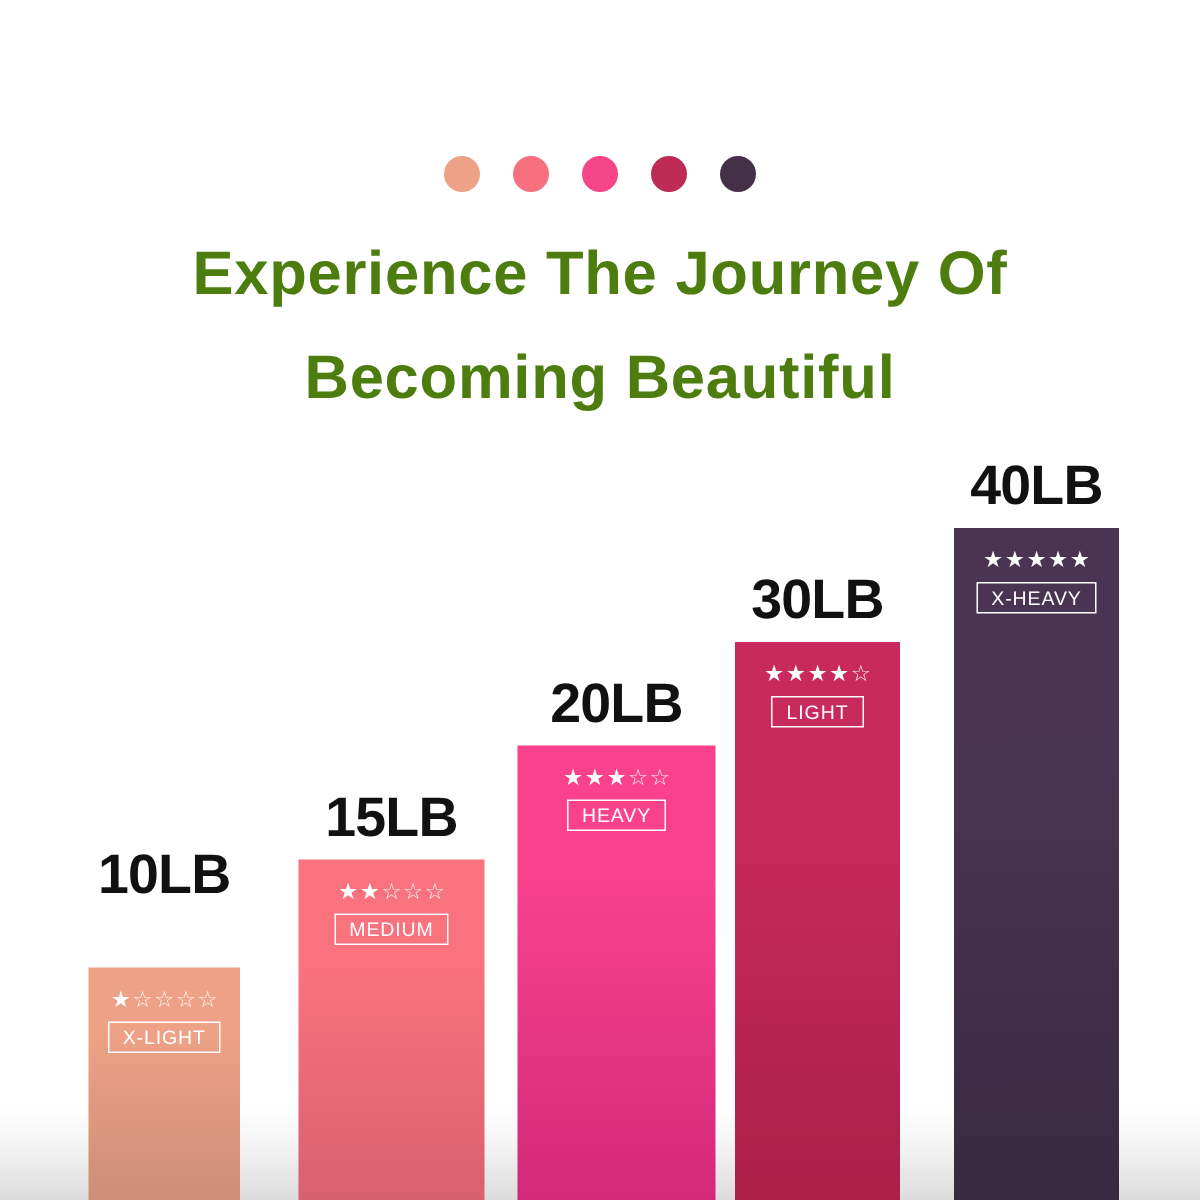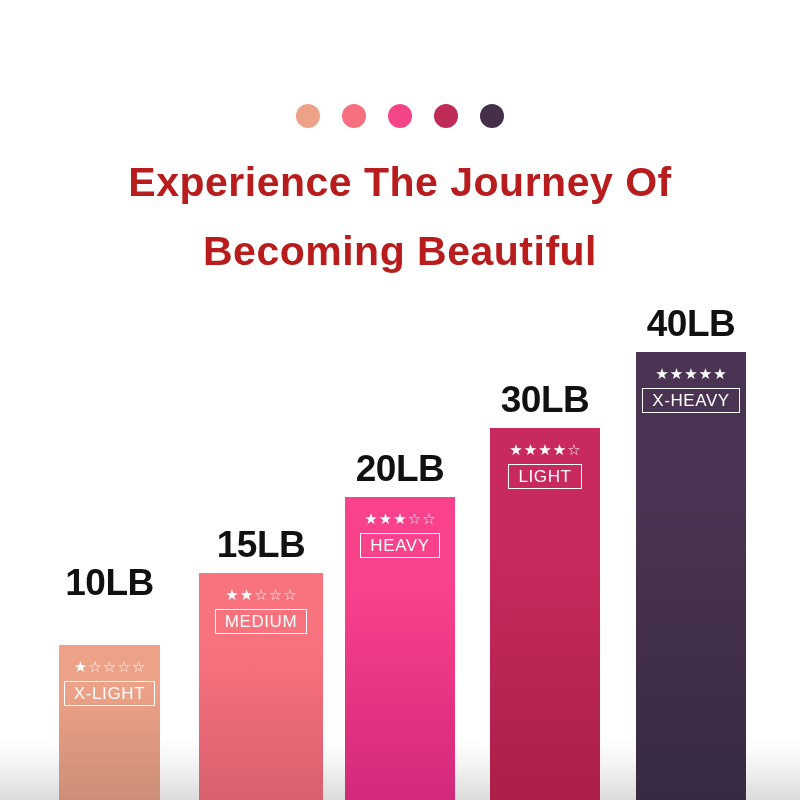--- a/index.html
+++ b/index.html
@@ -57,21 +57,21 @@
     width: 800px;
     text-align: center;
     z-index: 3;
   }
   .headline .line {
     display: block;
     font-family: "Liberation Sans", sans-serif;
     font-weight: bold;
     font-size: 41px;
     letter-spacing: 0.5px;
-    color: #b91c1c;
+    color: #4d7c0f;
     line-height: 69px;
     white-space: nowrap;
   }
 
   
   .chart {
     position: absolute;
     left: 0;
     top: 0;
     width: 800px;
@@ -131,21 +131,21 @@
     color: #ffffff;
     line-height: 1;
     display: inline-block;
   }
   .star.empty { opacity: 0.92; }
 
   .tag {
     border: 1.6px solid #ffffff;
     color: #ffffff;
     font-family: "Liberation Sans", sans-serif;
-    font-size: 17px;
+    font-size: 13px;
     letter-spacing: 0.6px;
     padding: 3px 9px 3px 9px;
     line-height: 1;
     white-space: nowrap;
     text-align: center;
     box-sizing: border-box;
   }
 </style>
 </head>
 <body>
@@ -191,21 +191,21 @@
               <span class="star">★</span>
               <span class="star">★</span>
               <span class="star empty">☆</span>
               <span class="star empty">☆</span>
               <span class="star empty">☆</span>
             </div>
             <div class="tag">MEDIUM</div>
           </div>
         </div>
       </div>
-      <div class="bar-group" style="left: 345px; width: 110px; height: 303px;">
+      <div class="bar-group" style="left: 345px; width: 132px; height: 303px;">
         <div class="bar-value" style="top: -47px;">20LB</div>
         <div class="bar" style="height: 303px; background: linear-gradient(rgb(249, 65, 140) 0%, rgb(249, 65, 140) 30%, rgb(210, 41, 122) 100%);">
           <div class="bar-inner">
             <div class="stars">
               <span class="star">★</span>
               <span class="star">★</span>
               <span class="star">★</span>
               <span class="star empty">☆</span>
               <span class="star empty">☆</span>
             </div>

